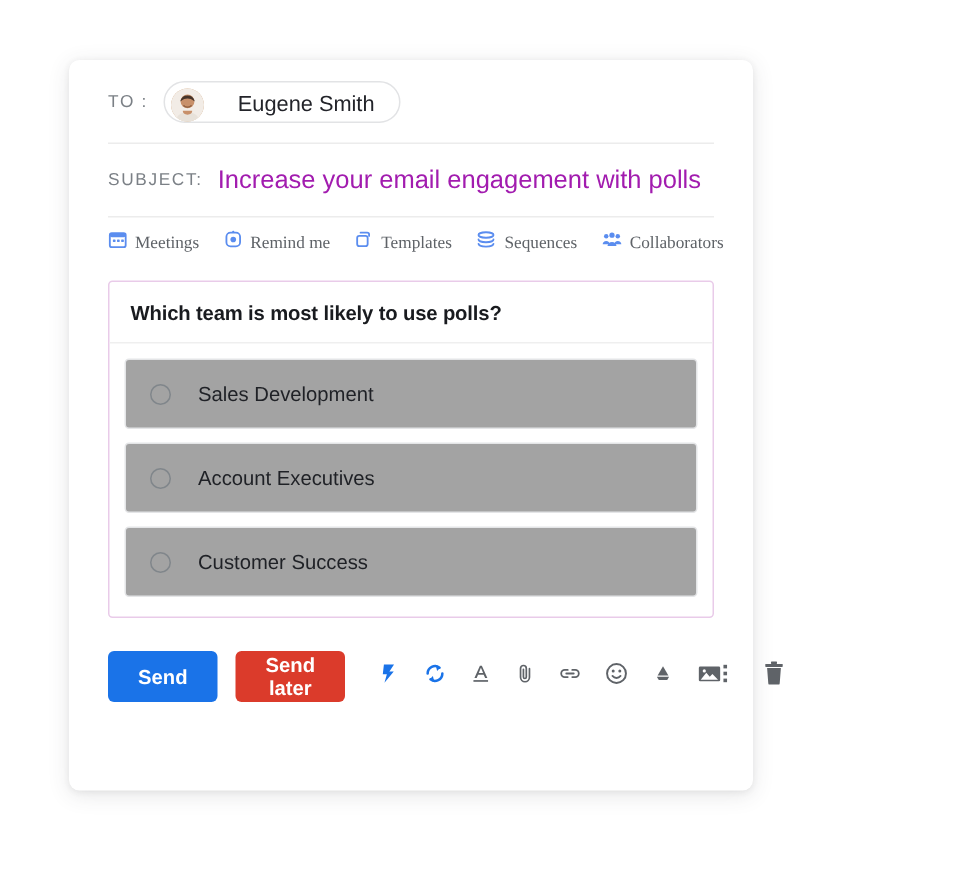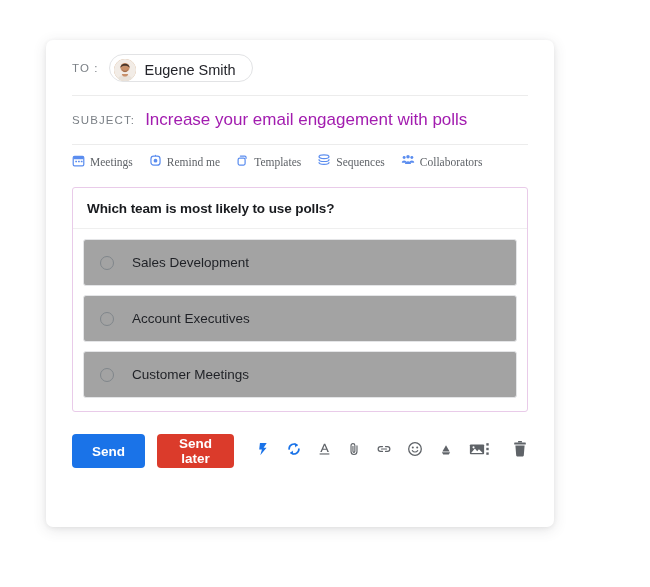--- a/index.html
+++ b/index.html
@@ -13,21 +13,21 @@
     font-family: "Liberation Sans", sans-serif;
     -webkit-font-smoothing: antialiased;
     overflow: hidden;
   }
 
   
   .compose-card {
     position: absolute;
     left: 46px;
     top: 40px;
-    width: 508px;
+    width: 456px;
     height: 487px;
     background: #ffffff;
     border-radius: 7px;
     box-shadow: 0 3px 14px rgba(60,64,67,.13), 0 1px 4px rgba(60,64,67,.08);
     box-sizing: border-box;
   }
 
   
   .to-row {
     display: flex;
@@ -39,21 +39,21 @@
   .field-label {
     font-size: 11.5px;
     letter-spacing: 1.1px;
     color: #7b8086;
     font-weight: 400;
     white-space: nowrap;
   }
   .recipient-chip {
     display: flex;
     align-items: center;
-    gap: 9px;
+    gap: 23px;
     margin-left: 10px;
     height: 28px;
     padding: 4px 16px 0 4px;
     border: 1px solid #e2e3e5;
     border-radius: 15px;
     background: #fff;
     box-sizing: border-box;
   }
   .avatar {
     width: 22px;
@@ -317,21 +317,21 @@
         <span class="poll-option-label">Sales Development</span>
       </div>
 
       <div class="poll-option">
         <span class="radio"></span>
         <span class="poll-option-label">Account Executives</span>
       </div>
 
       <div class="poll-option">
         <span class="radio"></span>
-        <span class="poll-option-label">Customer Meetings</span>
+        <span class="poll-option-label">Customer Success</span>
       </div>
 
     </div>
 
 
   </div>
 
   <div class="action-bar">
 
     <button class="btn btn-send">Send</button>

